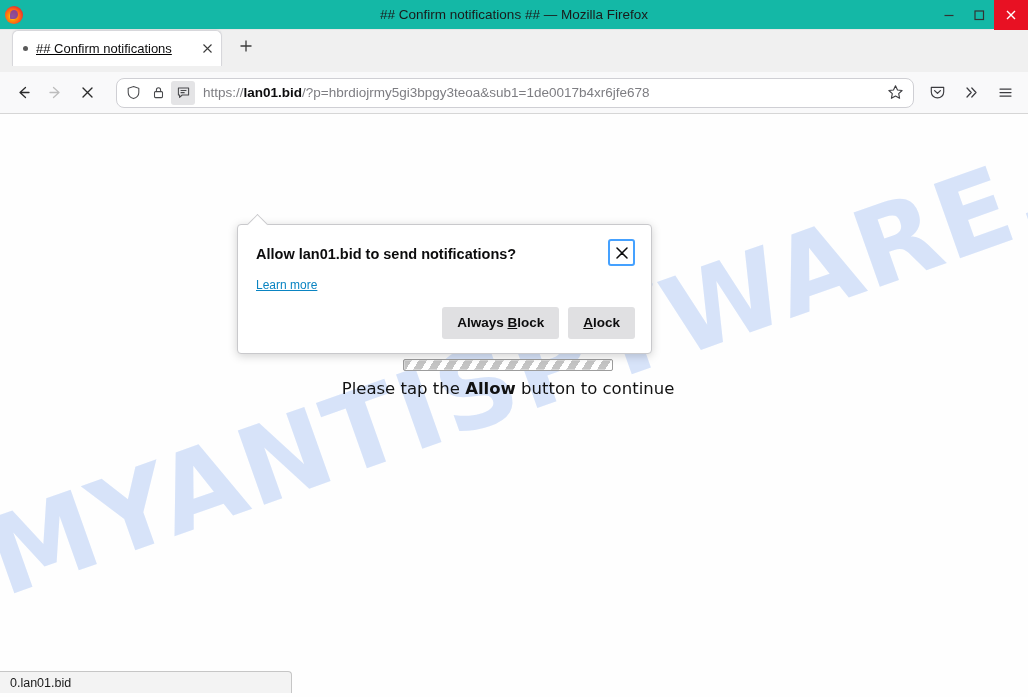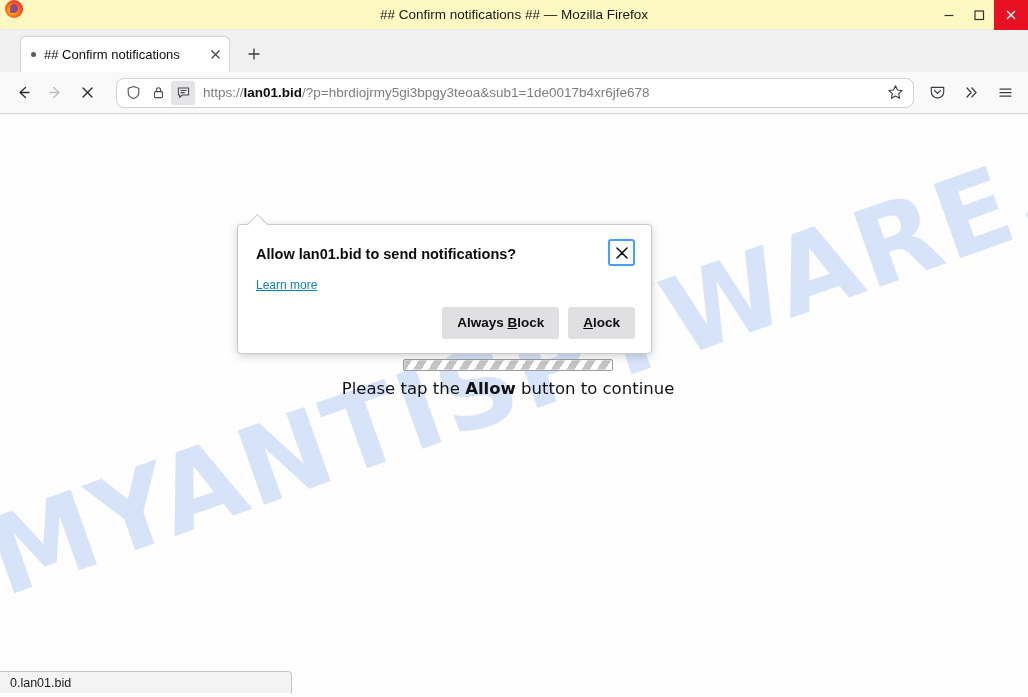--- a/index.html
+++ b/index.html
@@ -18,23 +18,24 @@
     height: 697px;
     background: #f0f0f0;
     display: flex;
     flex-direction: column;
   }
 
   
   .titlebar {
     position: relative;
     height: 30px;
-    background: #fef9c3;
+    background: #14b8a6;
     border-bottom: 1px solid #e6e6e6;
     display: flex;
+    align-items: center;
     flex: 0 0 30px;
     gap: 22px;
   }
   .ff-logo {
     width: 18px; height: 18px;
     margin-left: 5px;
     border-radius: 50%;
     background:
       radial-gradient(circle at 42% 58%, #ffe45e 0%, #ff9500 28%, #ff5c1b 52%, #e4352b 72%, #c7265f 100%);
     position: relative;
@@ -74,23 +75,24 @@
     font-size: 12px;
   }
   .wc svg { display: block; }
   .wc-close { background: #e81123; color: #fff; width: 34px; }
 
   
   .tabstrip {
     height: 42px;
     background: #f0f0f0;
     display: flex;
-    align-items: flex-end;
-    padding-left: 20px;
+    align-items: flex-start;
+    padding-left: 12px;
     flex: 0 0 42px;
+    text-decoration: underline;
   }
   .tab {
     position: relative;
     height: 36px;
     width: 210px;
     background: #fff;
     border: 1px solid #d7d7db;
     border-bottom: none;
     border-radius: 6px 6px 0 0;
     display: flex;

